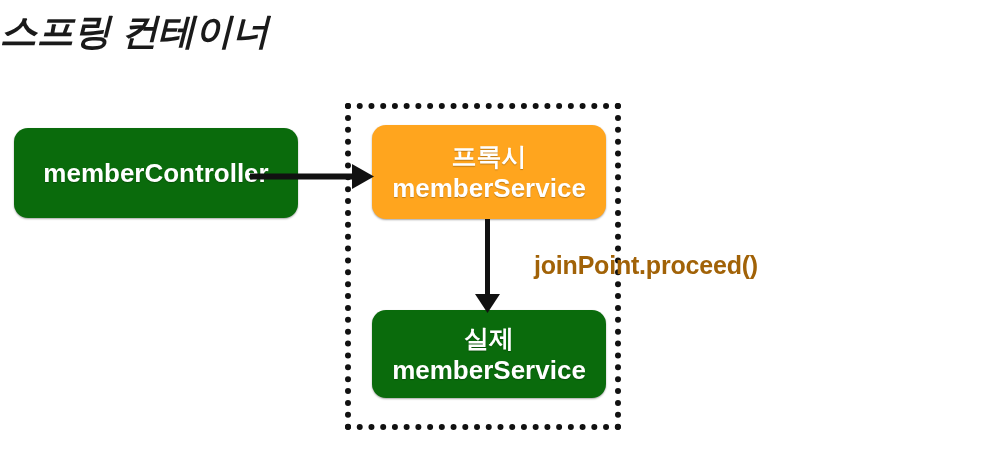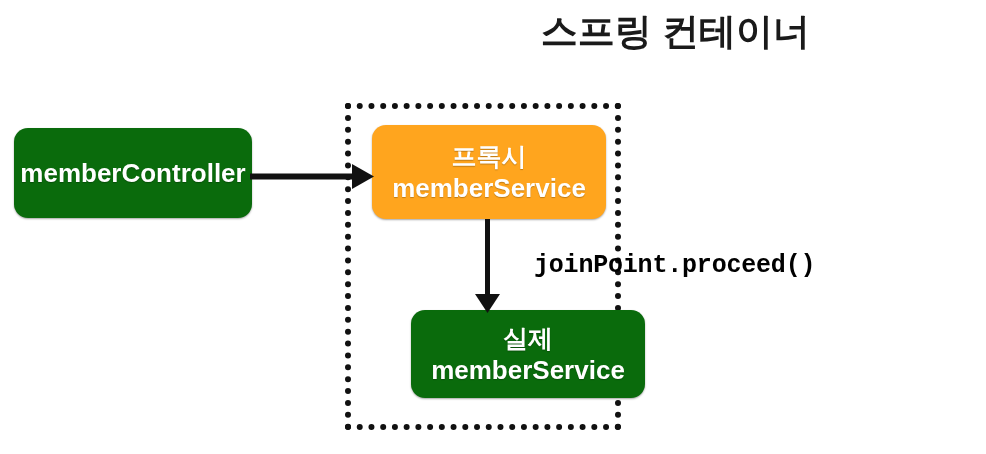--- a/index.html
+++ b/index.html
@@ -17,27 +17,28 @@
     background: #ffffff;
     overflow: hidden;
   }
 
   
   .diagram-title {
     position: absolute;
     left: 0;
     top: 9px;
     width: 810px;
-    text-align: right;
+    text-align: left;
     font-size: 37px;
     font-weight: 700;
     color: #1a1a1a;
     letter-spacing: 0px;
     line-height: 46px;
     white-space: nowrap;
+    font-style: italic;
   }
 
   
   .container-box {
     position: absolute;
     left: 345px;
     top: 103px;
     width: 276px;
     height: 327px;
     box-sizing: border-box;
@@ -67,62 +68,60 @@
     text-shadow: 0 1px 1px rgba(0,0,0,0.25);
   }
   .node .line.ko {
     font-size: 25px;
     line-height: 32px;
   }
 
   .node-controller {
     left: 14px;
     top: 128px;
-    width: 238px;
+    width: 284px;
     height: 90px;
     background: #0a6b0c;
   }
   .node-proxy {
     left: 372px;
     top: 125px;
     width: 234px;
     height: 94px;
     background: #ffa51e;
     text-align: center;
   }
   .node-real {
     left: 372px;
     top: 310px;
     width: 234px;
     height: 88px;
     background: #0a6b0c;
-    margin-left: 39px;
   }
 
   
   .arrow-layer {
     position: absolute;
     left: 0;
     top: 0;
     width: 986px;
     height: 454px;
     pointer-events: none;
   }
 
   
   .joinpoint-label {
     position: absolute;
     left: 534px;
     top: 251px;
     font-size: 25px;
     font-weight: 700;
-    color: #000000;
+    color: #a16207;
     white-space: nowrap;
     letter-spacing: -0.2px;
-    font-family: Liberation Mono, monospace;
   }
 </style>
 </head>
 <body>
 
 <div id="canvas">
 
   <div class="diagram-title">스프링 컨테이너</div>
 
   <div class="container-box"></div>

